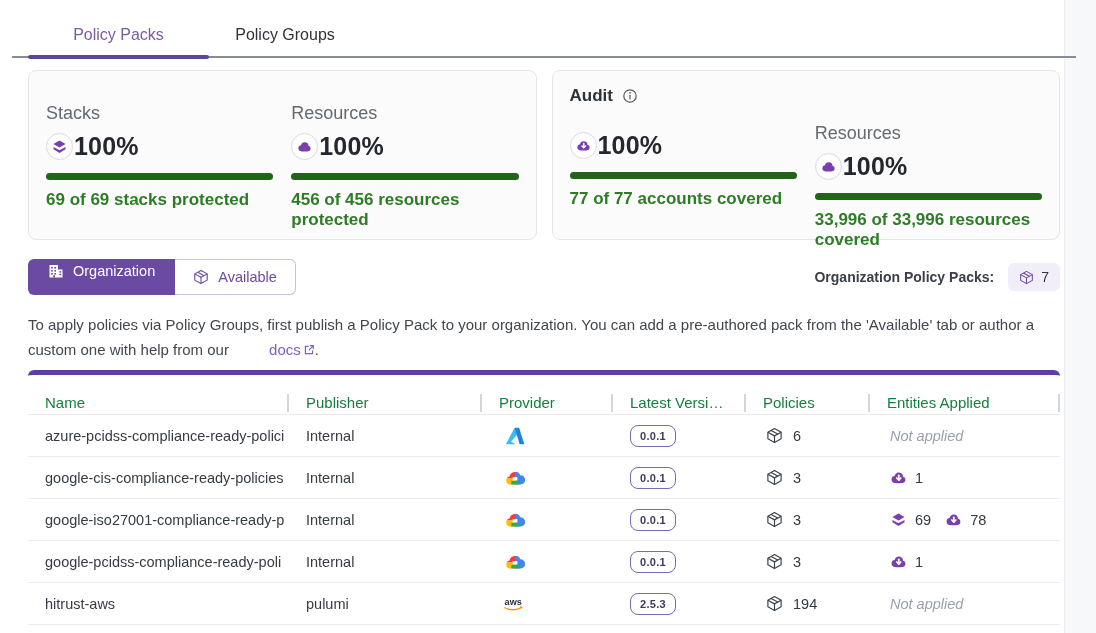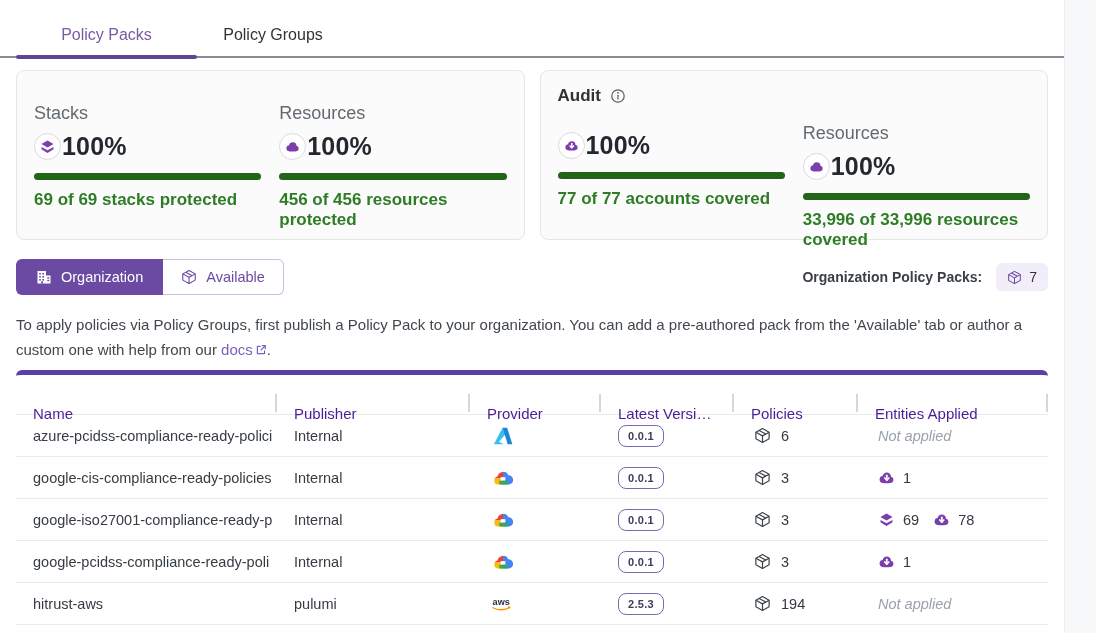--- a/index.html
+++ b/index.html
@@ -1,19 +1,19 @@
 <!DOCTYPE html>
 <html><head>
 <meta charset="utf-8">
 <style>
   * { margin:0; padding:0; box-sizing:border-box; }
   html,body { width:1096px; height:633px; background:#fff; overflow:hidden;
     font-family:"Liberation Sans", sans-serif; color:#363c43; }
   .page { position:relative; width:1096px; height:633px; }
-  .content { position:absolute; left:0; top:0; width:1064px; }
+  .content { position:absolute; left:12px; top:0; width:1064px; }
   .right-strip { position:absolute; left:1064px; top:0; width:32px; height:633px;
     background:#f7f8f9; border-left:1px solid #ededef; }
 
   
   .tabs { display:flex; margin-top:14px; border-bottom:2px solid #878c92; padding-left:16px; height:44px; }
   .tab { position:relative; display:flex; align-items:center; justify-content:center;
     font-size:16px; color:#2e3338; cursor:pointer; }
   .tab.pp { width:181px; }
   .tab.pg { width:152px; }
   .tab.active { color:#7b5aa6; }
@@ -34,42 +34,42 @@
     display:flex; align-items:center; justify-content:center; color:#7a3ead; }
   .stat-ico .ic { width:15px; height:15px; display:block; }
   .stat-value { font-size:25px; font-weight:800; color:#24282e; letter-spacing:.2px; }
   .bar { height:7px; background:#226418; border-radius:4px; margin-top:12px; }
   .caption { margin-top:10px; font-size:17px; font-weight:700; color:#2e7d26; }
 
   
   .toggle-row { display:flex; align-items:center; justify-content:space-between; margin:19px 16px 0 16px; }
   .segmented { display:flex; }
   .seg-btn { height:36px; display:flex; align-items:center; gap:9px; font-size:14.5px; cursor:pointer; }
-  .seg-btn.org { background:#6b4aa3; color:#fff; border-radius:6px 0 0 6px; padding:0 20px; }
+  .seg-btn.org { background:#6b4aa3; color:#fff; border-radius:6px 0 0 6px; padding:16px 20px;align-items:flex-end; }
   .seg-btn.avail { background:#fff; color:#6b4aa3; border:1px solid #c9c0df; border-left:none;
     border-radius:0 6px 6px 0; padding:0 18px; }
   .seg-ico { width:16px; height:16px; display:block; }
   .summary { display:flex; align-items:center; }
   .summary-label { font-size:14px; font-weight:600; color:#3b4046; }
   .count-badge { display:flex; align-items:center; gap:7px; margin-left:14px; background:#f1eef9;
     border-radius:6px; padding:6px 11px; color:#6b4aa3; }
   .count-badge .ic { width:15px; height:15px; display:block; }
   .count-badge .num { font-size:14px; color:#303339; font-weight:500; }
 
   
   .desc { margin:17px 16px 0 16px; font-size:15px; color:#41474e; line-height:25px; }
-  .doc-link { color:#7c5fc0; cursor:pointer; text-decoration:none; }
+  .doc-link { color:#7c5fc0; cursor:pointer; text-decoration:none;margin-left:36px; }
   .ext-ico { width:12px; height:12px; display:inline-block; vertical-align:-1px; margin-left:2px; color:#7c5fc0; }
 
   
   .table { margin:8px 16px 0 16px; border-top:5px solid #5d3fa3; border-radius:6px 6px 0 0; }
   .thead, .trow { display:grid; grid-template-columns:261px 193px 131px 133px 124px auto; align-items:center; }
   .thead { height:40px; border-bottom:1px solid #e7e9eb; }
-  .th { position:relative; height:100%; display:flex; align-items:flex-end; padding-left:17px;
-    font-size:15px; color:#4c1d95; white-space:nowrap; overflow:hidden;margin-top:16px; }
+  .th { position:relative; height:100%; display:flex; align-items:center; padding-left:17px;
+    font-size:15px; color:#15803d; white-space:nowrap; overflow:hidden;margin-top:16px; }
   .col-sep { position:absolute; right:0; top:50%; transform:translateY(-50%); width:2px; height:18px;
     background:#d4d7da; cursor:col-resize; }
   .trow { height:42px; border-bottom:1px solid #e9ebed; cursor:pointer; }
   .td { padding-left:17px; font-size:14.5px; color:#363c43; white-space:nowrap; overflow:hidden; }
   .td.prov, .td.pol, .td.ent { padding-left:20px; display:flex; align-items:center; }
   .picon { width:26px; height:22px; display:flex; align-items:center; justify-content:center; }
   .picon .ic { width:22px; height:20px; display:block; }
   .picon .ic.aws { width:28px; height:18px; }
   .badge { display:inline-block; border:1.5px solid #7b68b2; color:#3f3a5e; border-radius:8px;
     font-size:11px; font-weight:700; padding:4px 9px; letter-spacing:.3px; }

